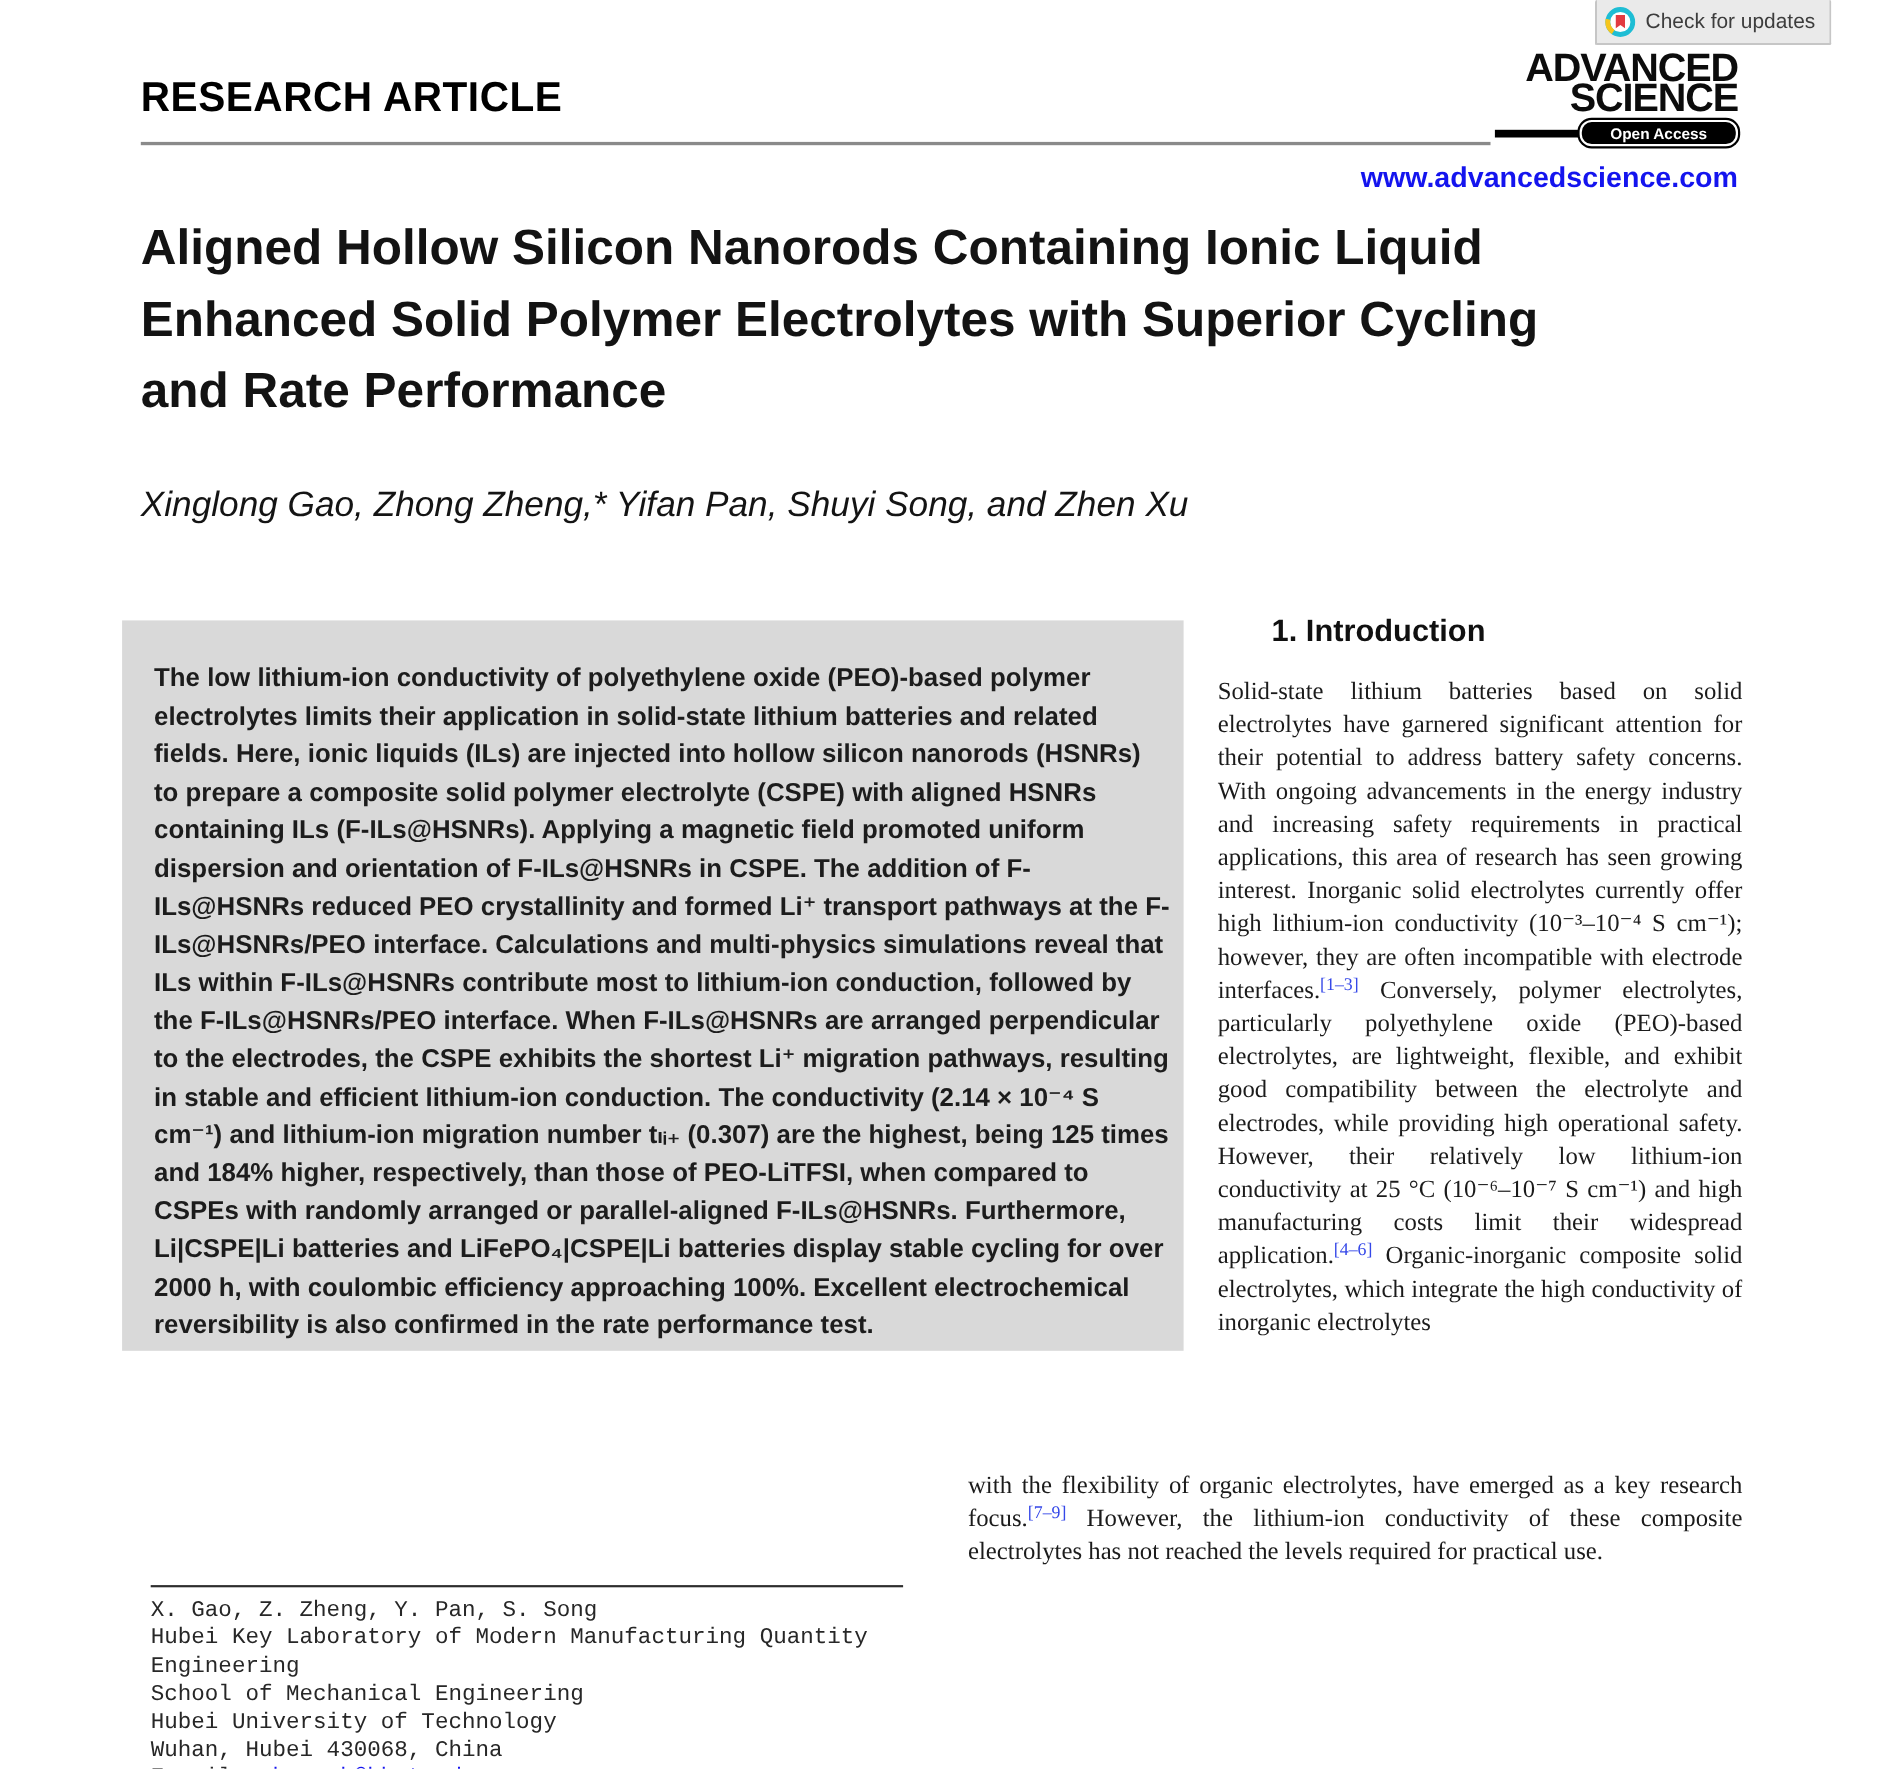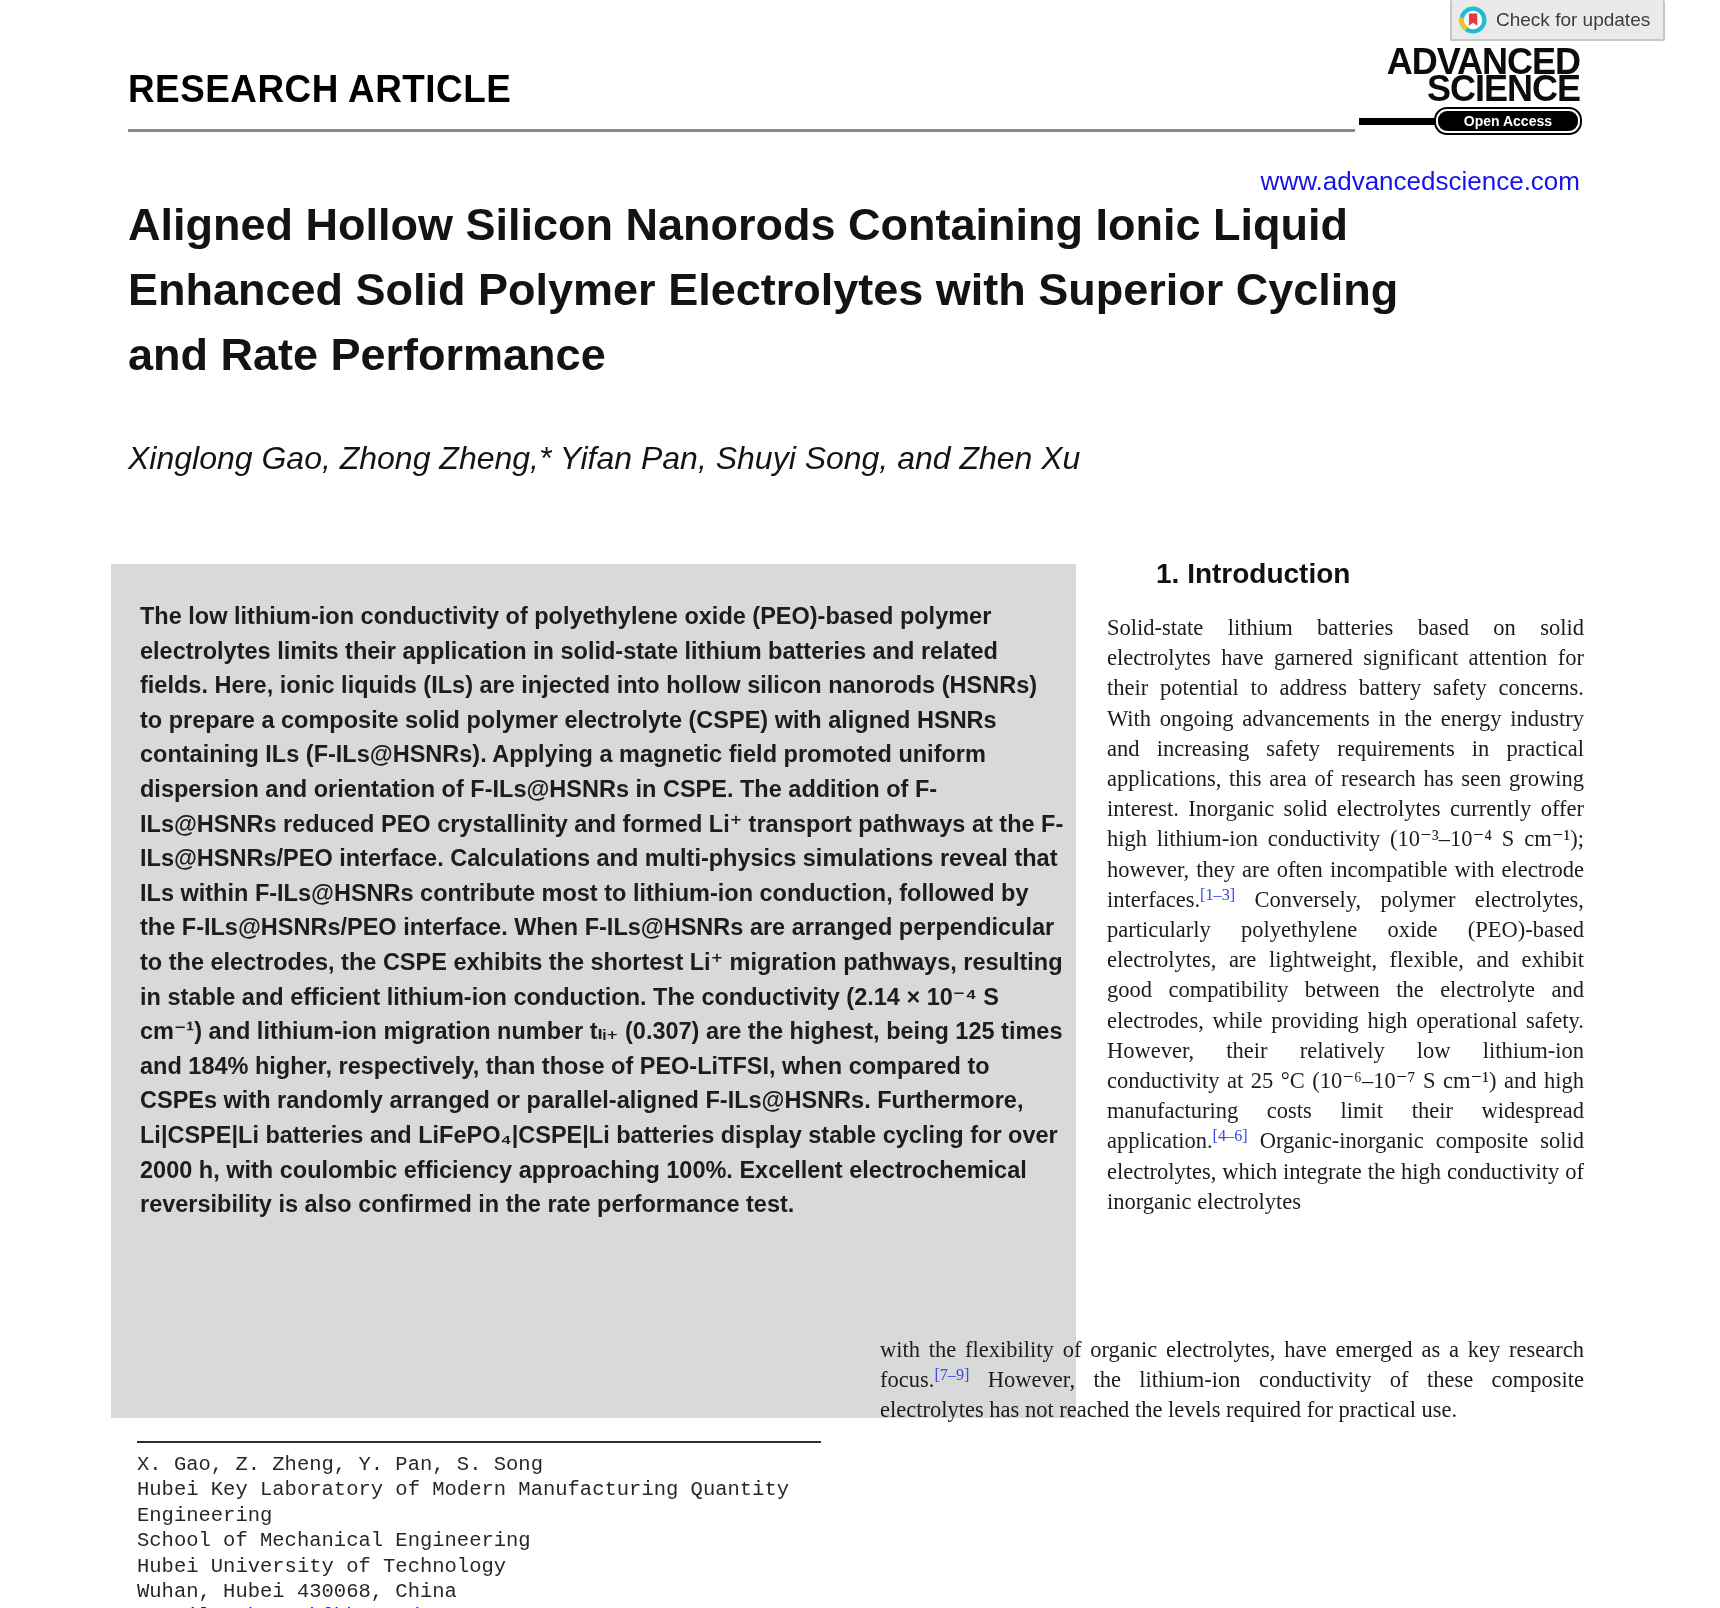--- a/index.html
+++ b/index.html
@@ -23,29 +23,29 @@
     position:absolute;right:140px;top:48px;text-align:right;color:#0c0c0c;
     font-weight:900;font-size:36px;line-height:27px;letter-spacing:-1px;
   }
   .oa-bar{position:absolute;left:1359px;top:118px;width:219px;height:7px;background:#000;}
   .oa-pill{
     position:absolute;right:140px;top:109px;background:#000;color:#fff;
     font-size:14px;font-weight:700;height:20px;line-height:20px;padding:0 26px;
     border-radius:11px;border:2px solid #fff;box-shadow:0 0 0 2px #000;white-space:nowrap;
   }
   .site-link{
-    position:absolute;right:140px;top:146px;font-size:26px;font-weight:400;
-    color:#1414ee;text-decoration:none;cursor:pointer;margin-top:20px;
+    position:absolute;right:140px;top:146px;font-size:26px;font-weight:700;
+    color:#1414ee;text-decoration:none;cursor:pointer;
   }
   
   .title{position:absolute;left:128px;top:192px;width:1400px;font-size:45px;font-weight:700;line-height:65px;color:#131313;}
   .authors{position:absolute;left:128px;top:440px;font-size:32px;font-style:italic;color:#141414;}
   
   .abstract-box{
-    position:absolute;left:111px;top:564px;width:965px;height:854px;background:#d9d9d9;
+    position:absolute;left:111px;top:564px;width:965px;height:664px;background:#d9d9d9;
     box-sizing:border-box;padding:35px 12px 0 29px;
   }
   .abstract-box p{
     margin:0;font-weight:700;font-size:23.5px;line-height:34.6px;color:#1c1c1c;text-align:left;
   }
   
   .intro-heading{position:absolute;left:1156px;top:558px;font-size:28px;font-weight:700;color:#101010;}
   .serif{font-family:"Liberation Serif","DejaVu Serif",serif;color:#1b1b1b;}
   .intro-narrow{
     position:absolute;left:1107px;top:613px;width:477px;height:712px;overflow:hidden;

